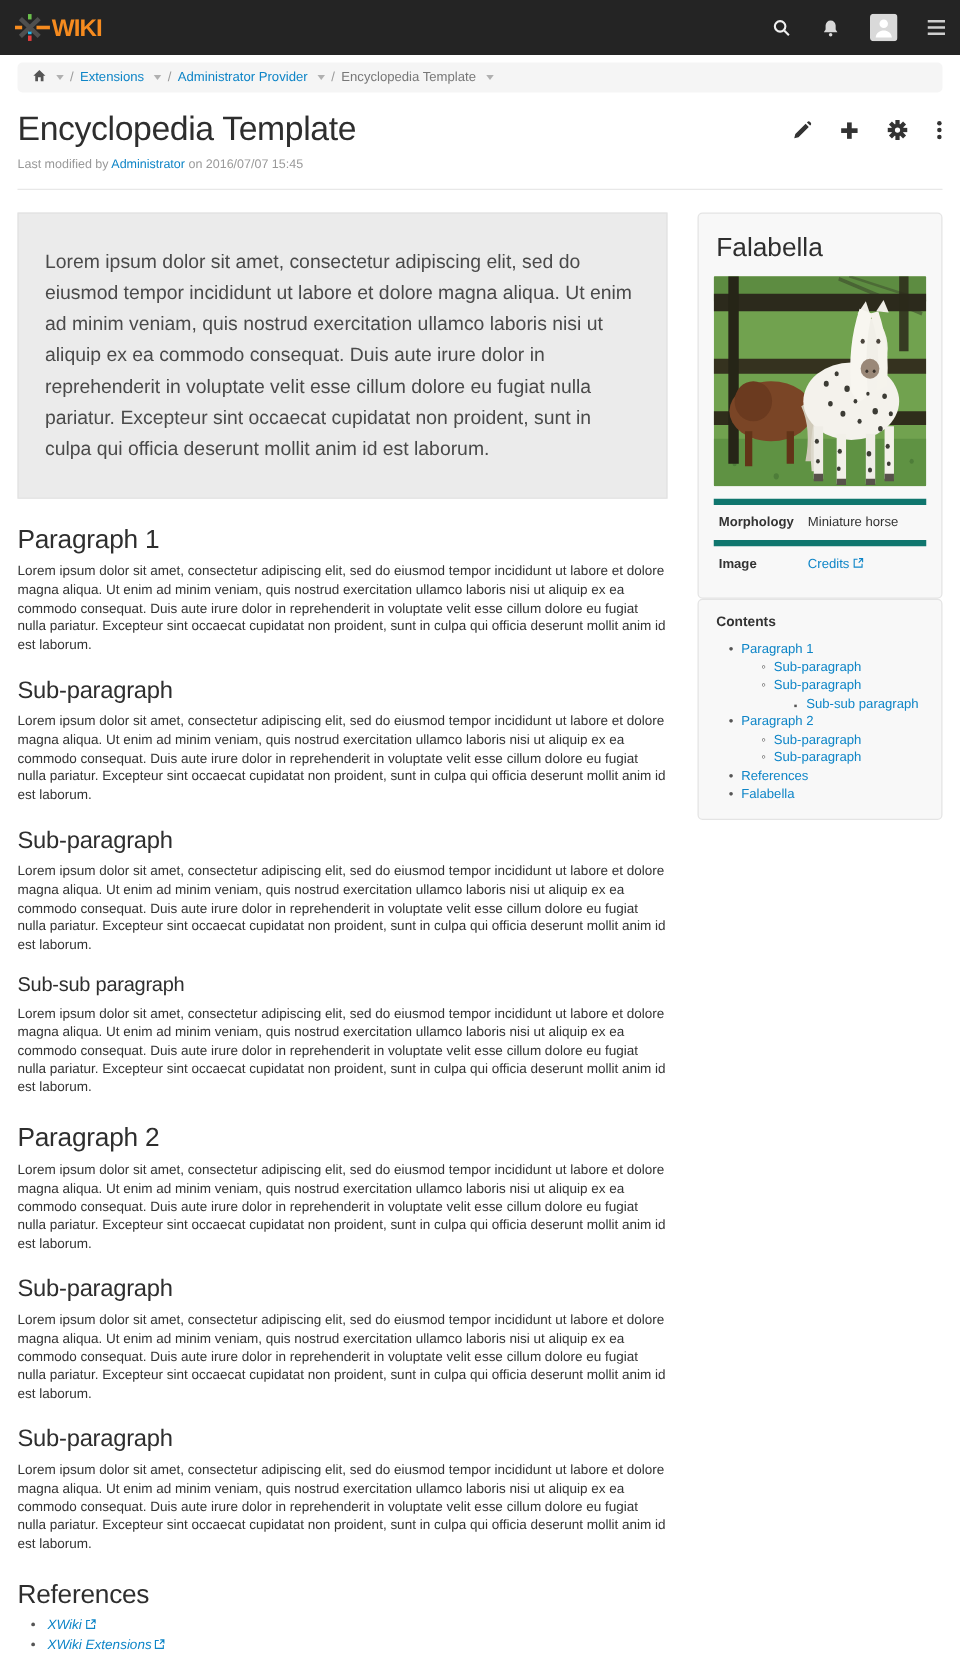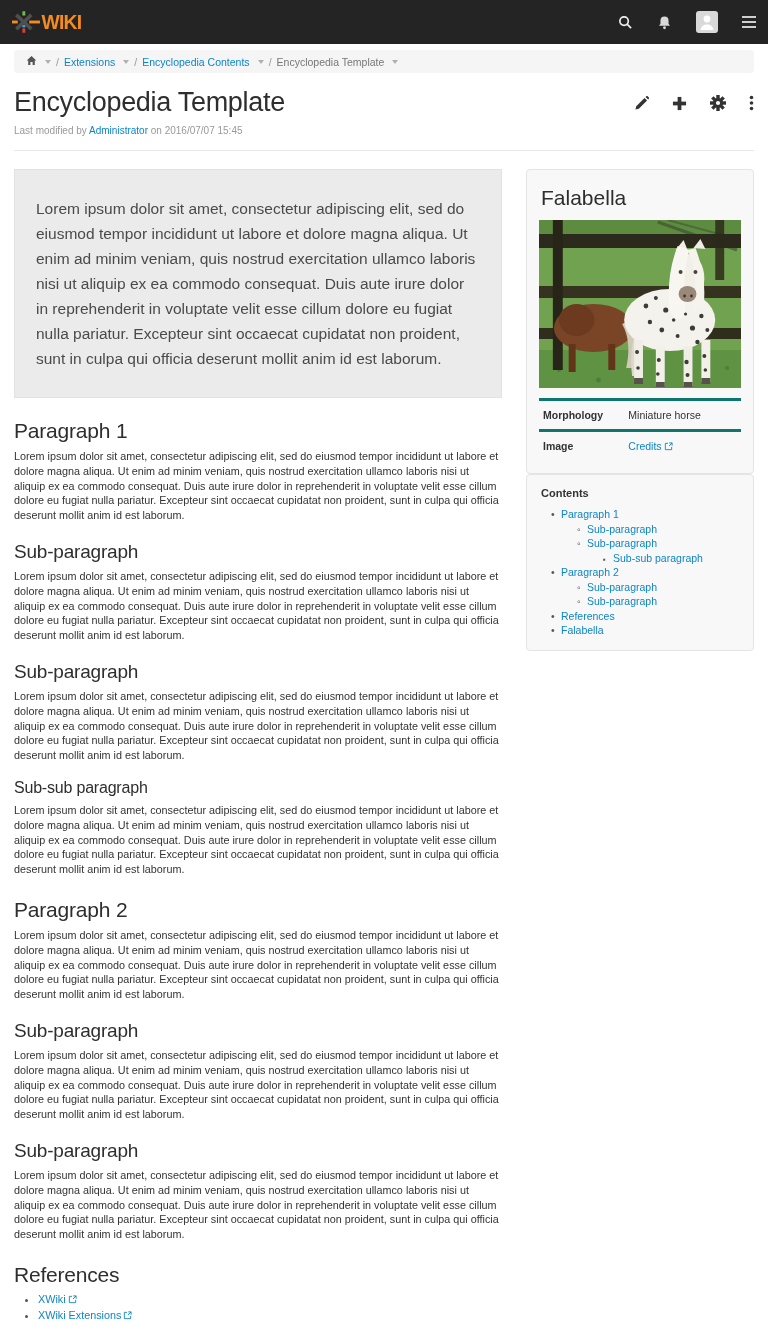--- a/index.html
+++ b/index.html
@@ -28,44 +28,44 @@
   .page-title { font-size:27px; font-weight:400; color:#2e2e2e; margin:0; letter-spacing:-0.3px; }
   .actions { margin-left:auto; display:flex; align-items:center; gap:23px; padding-top:8px; }
   .action-btn { background:none; border:none; padding:0; cursor:pointer; display:flex; }
   .modified { font-size:10px; color:#999; margin-top:7px; }
   .modified a { color:#0e85c7; text-decoration:none;margin-top:48px; }
   .head-divider { border:none; border-top:1px solid #e8e8e8; margin:14px 0 0 0; }
 
   
   .main-row { display:flex; align-items:flex-start; gap:24px; margin-top:18px; }
   .main-col { flex:1; min-width:0; }
-  .side-col { width:228px; flex:none; }
+  .side-col { width:196px; flex:none; }
 
   
   .desc-box { background:#ebebeb; border:1px solid #e2e2e2; padding:26px 21px; font-size:15.5px;
               line-height:25px; color:#4a4a4a; }
 
   
   .sec h2, .sec h3, .sec h4 { font-weight:400; color:#2e2e2e; letter-spacing:-0.2px; }
   .h-lv1 { font-size:21px; margin:21px 0 6px 0; }
   .h-lv2 { font-size:19px; margin:18px 0 6px 0; }
   .h-lv3 { font-size:16px; margin:16px 0 6px 0; }
   .body-p { font-size:10.8px; line-height:14.8px; margin:0 0 8px 0; color:#333; }
 
   
-  .ref-list { margin:4px 0 0 0; padding-left:24px; font-size:10.8px; }
+  .ref-list { margin:4px 0 0 0; padding-left:24px; font-size:10.8px;font-style:italic; }
   .ref-list li { margin:3px 0; color:#555; }
   .ref-list a { color:#0e85c7; text-decoration:none; }
 
   
   .panel { background:#f8f8f8; border:1px solid #e4e4e4; border-radius:4px; padding:12px; }
   .infobox-title { font-size:21px; font-weight:400; color:#2e2e2e; margin:4px 0 10px 2px; }
   .horse-img { display:block; width:100%; height:168px; border-radius:1px; }
   .info-table { margin-top:10px; }
-  .info-row { display:flex; border-top:3px solid #0f766e; padding:8px 4px; font-size:10.5px; }
+  .info-row { display:flex; border-top:5px solid #0f766e; padding:8px 4px; font-size:10.5px; }
   .info-label { width:44%; font-weight:bold; color:#333; }
   .info-value { color:#333; }
   .info-value a { color:#0e85c7; text-decoration:none; }
 
   .toc-panel { }
   .toc-title { font-size:11px; font-weight:bold; color:#333; margin:0 0 8px 2px; }
   .toc-list { list-style:none; margin:0; padding:0; font-size:10.5px; line-height:14.5px; }
   .toc-list a { color:#0e85c7; text-decoration:none; }
   .toc-list li { position:relative; }
   .toc-list li::before { color:#555; position:absolute; }
@@ -126,21 +126,21 @@
     <a>
       <svg width="11" height="11" viewBox="0 0 16 16">
           <path d="M8 1.5 15 8h-2.2v6.5H9.6V10H6.4v4.5H3.2V8H1z" fill="#555"></path>
         </svg>
     </a>
       <span class="caret"></span>
     <span class="crumb-sep">/</span>
     <a>Extensions</a>
       <span class="caret"></span>
     <span class="crumb-sep">/</span>
-    <a>Encyclopedia Contents</a>
+    <a>Administrator Provider</a>
       <span class="caret"></span>
     <span class="crumb-sep">/</span>
     <span class="crumb-current">Encyclopedia Template</span>
       <span class="caret"></span>
   </nav>
 </div>
 
 <div class="content">
 
   <div class="page-head">

